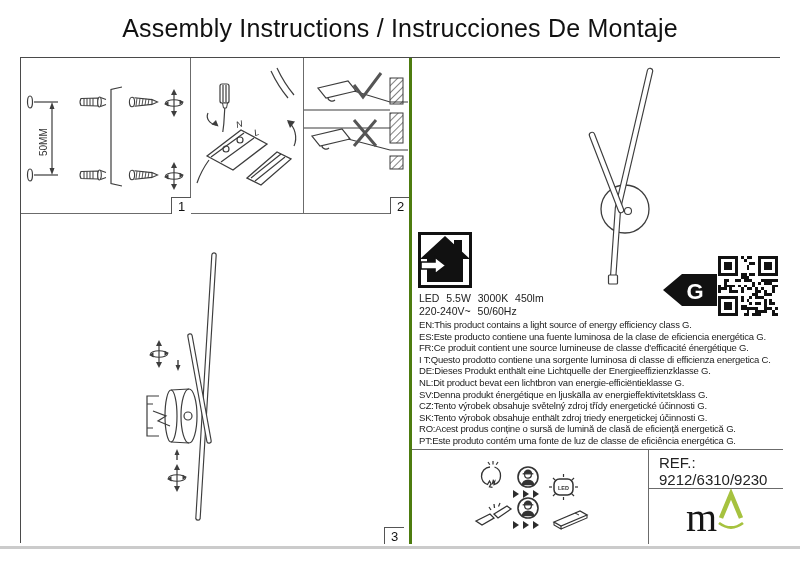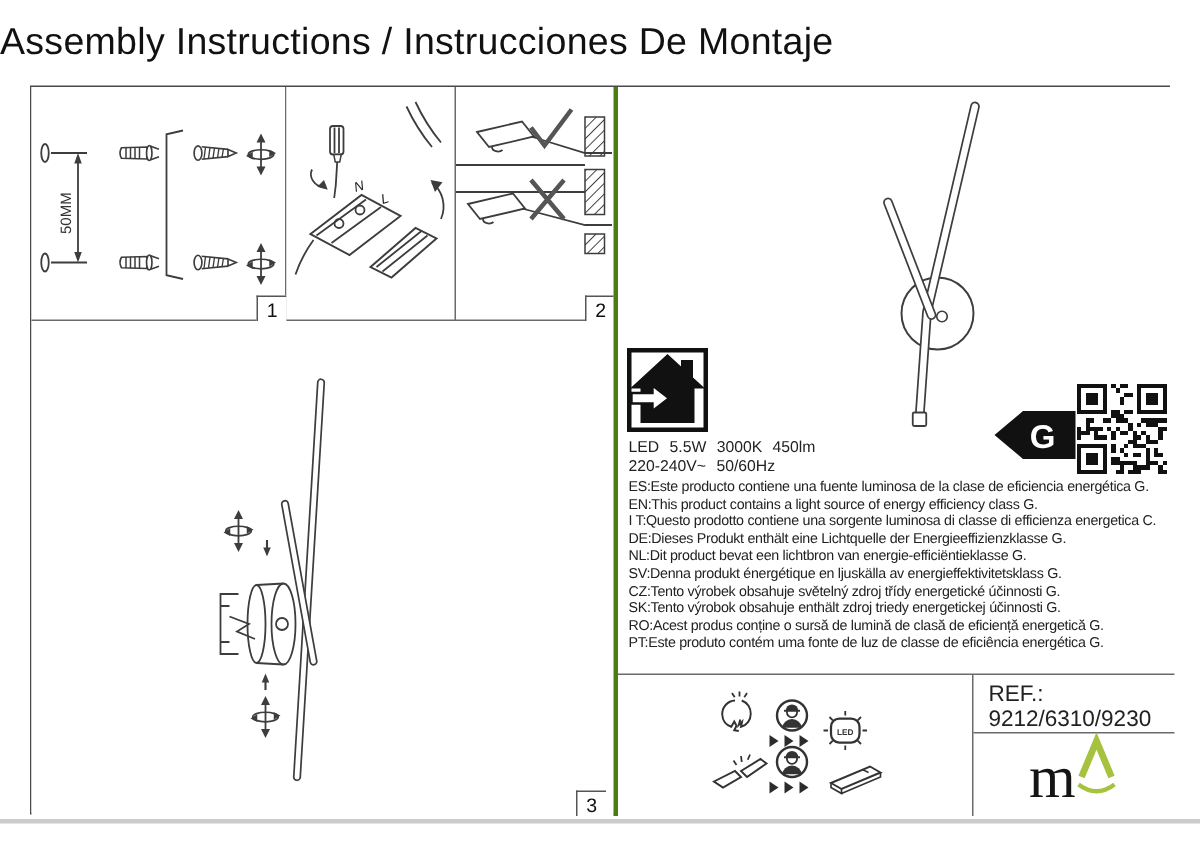--- a/index.html
+++ b/index.html
@@ -1,19 +1,19 @@
 <!DOCTYPE html>
 <html><head>
 <meta charset="utf-8">
 <style>
   *{margin:0;padding:0;box-sizing:border-box}
   html,body{background:#fff}
   body{width:800px;height:571px;position:relative;overflow:hidden;
        font-family:"Liberation Sans",sans-serif;color:#1c1c1c}
-  .title{position:absolute;left:0;top:14px;width:800px;text-align:left;
+  .title{position:absolute;left:0;top:14px;width:800px;text-align:center;
          font-size:25px;letter-spacing:.2px;color:#111}
   .sheet{position:absolute;left:20px;top:57px;width:760px;height:486px;
          border:1px solid #4a4a4a;background:#fff}
   .pageedge{position:absolute;left:0;top:546px;width:800px;height:3px;background:#cbcbcb}
   .cell{position:absolute;background:#fff}
   .cell1{left:0;top:0;width:170px;height:156px;border-right:1px solid #6b6b6b;border-bottom:1px solid #6b6b6b}
   .cellmid{left:170px;top:0;width:113px;height:156px;border-right:1px solid #6b6b6b;border-bottom:1px solid #6b6b6b}
   .cell2{left:283px;top:0;width:105px;height:156px;border-bottom:1px solid #6b6b6b}
   .panel3{left:0;top:156px;width:388px;height:330px}
   .rightpanel{left:388px;top:0;width:372px;height:486px;border-left:3px solid #4d7c0f}
@@ -351,22 +351,23 @@
           <rect x="10" y="20" width="1" height="1" fill="#111"></rect>
           <rect x="12" y="20" width="1" height="1" fill="#111"></rect>
           <rect x="13" y="20" width="1" height="1" fill="#111"></rect>
           <rect x="14" y="20" width="1" height="1" fill="#111"></rect>
           <rect x="19" y="20" width="1" height="1" fill="#111"></rect>
           <rect x="20" y="20" width="1" height="1" fill="#111"></rect>
         </svg>
     </div>
 
     <div class="langs">
+        <div class="lang-line">EN:This product contains a light source of energy efficiency class G.</div>
         <div class="lang-line">ES:Este producto contiene una fuente luminosa de la clase de eficiencia energética G.</div>
-        <div class="lang-line">EN:This product contains a light source of energy efficiency class G.</div>
+        <div class="lang-line">FR:Ce produit contient une source lumineuse de classe d'efficacité énergétique G.</div>
         <div class="lang-line">I T:Questo prodotto contiene una sorgente luminosa di classe di efficienza energetica C.</div>
         <div class="lang-line">DE:Dieses Produkt enthält eine Lichtquelle der Energieeffizienzklasse G.</div>
         <div class="lang-line">NL:Dit product bevat een lichtbron van energie-efficiëntieklasse G.</div>
         <div class="lang-line">SV:Denna produkt énergétique en ljuskälla av energieffektivitetsklass G.</div>
         <div class="lang-line">CZ:Tento výrobek obsahuje světelný zdroj třídy energetické účinnosti G.</div>
         <div class="lang-line">SK:Tento výrobok obsahuje enthält zdroj triedy energetickej účinnosti G.</div>
         <div class="lang-line">RO:Acest produs conține o sursă de lumină de clasă de eficiență energetică G.</div>
         <div class="lang-line">PT:Este produto contém uma fonte de luz de classe de eficiência energética G.</div>
       </div>
 

